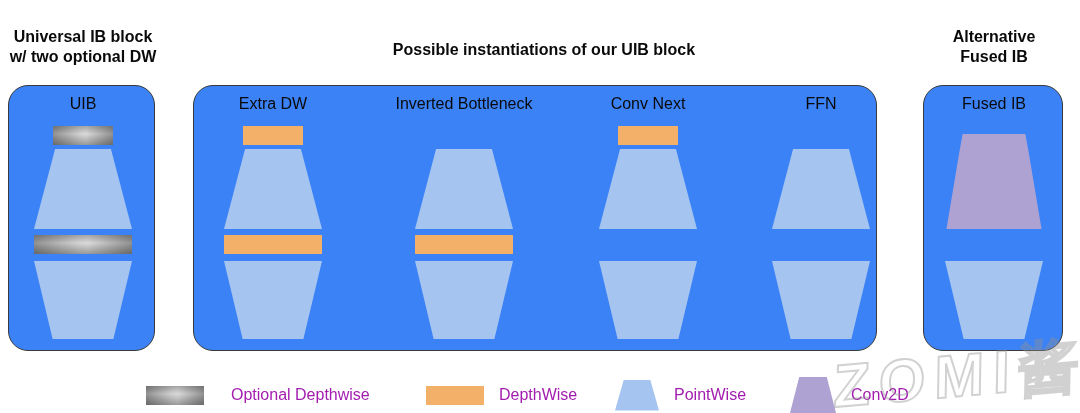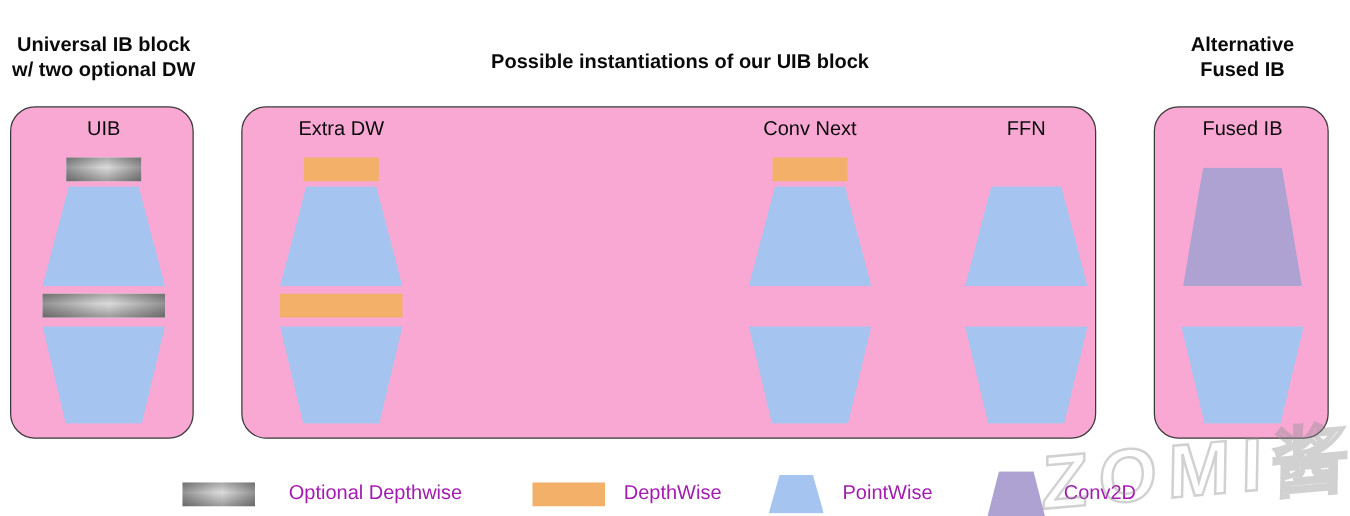--- a/index.html
+++ b/index.html
@@ -17,21 +17,21 @@
   
   .heading { position:absolute; font-weight:bold; font-size:16px; line-height:20px; text-align:center; color:#0a0a0a; }
   .heading-left   { left:0px;   top:27px; width:166px; }
   .heading-middle { left:200px; top:40px; width:688px; }
   .heading-right  { left:919px; top:27px; width:150px; }
 
   
   .panel {
     position:absolute; top:85px; height:266px;
     border:1.6px solid #3a3a3a; border-radius:20px;
-    background:#f9a8d4;
+    background:#3b82f6;
   }
   .panel-uib   { left:8px;   width:147px; }
   .panel-mid   { left:193px; width:684px; }
   .panel-fused { left:923px; width:140px; }
 
   
   .column { position:absolute; top:0; width:98px; height:100%; }
   .col-title {
     position:absolute; top:9px; left:50%; transform:translateX(-50%);
     width:210px; text-align:center;
@@ -133,20 +133,26 @@
       </div>
     </div>
   <div class="panel panel-mid">
       <div class="column" style="left: 30px;">
         <div class="col-title">Extra DW</div>
         <div class="seg dw_narrow"></div>
         <div class="seg pw_expand"></div>
         <div class="seg dw_wide"></div>
         <div class="seg pw_contract"></div>
       </div>
+      <div class="column" style="left: 221px;">
+        <div class="col-title">Inverted Bottleneck</div>
+        <div class="seg pw_expand"></div>
+        <div class="seg dw_wide"></div>
+        <div class="seg pw_contract"></div>
+      </div>
       <div class="column" style="left: 405px;">
         <div class="col-title">Conv Next</div>
         <div class="seg dw_narrow"></div>
         <div class="seg pw_expand"></div>
         <div class="seg pw_contract"></div>
       </div>
       <div class="column" style="left: 578px;">
         <div class="col-title">FFN</div>
         <div class="seg pw_expand"></div>
         <div class="seg pw_contract"></div>

